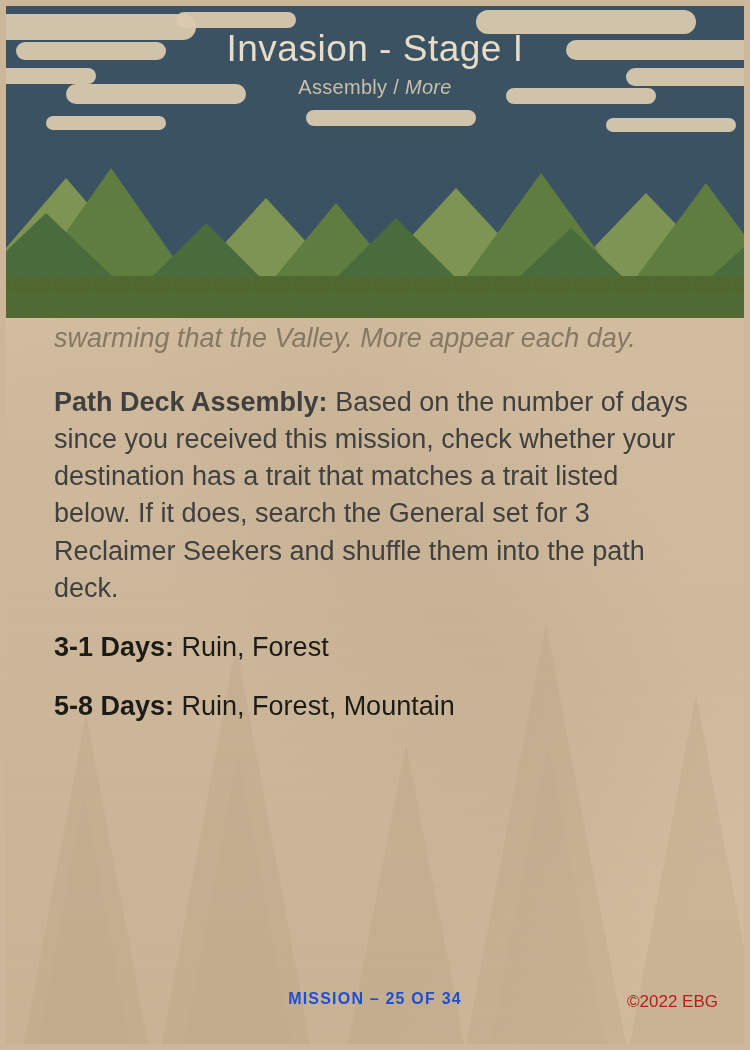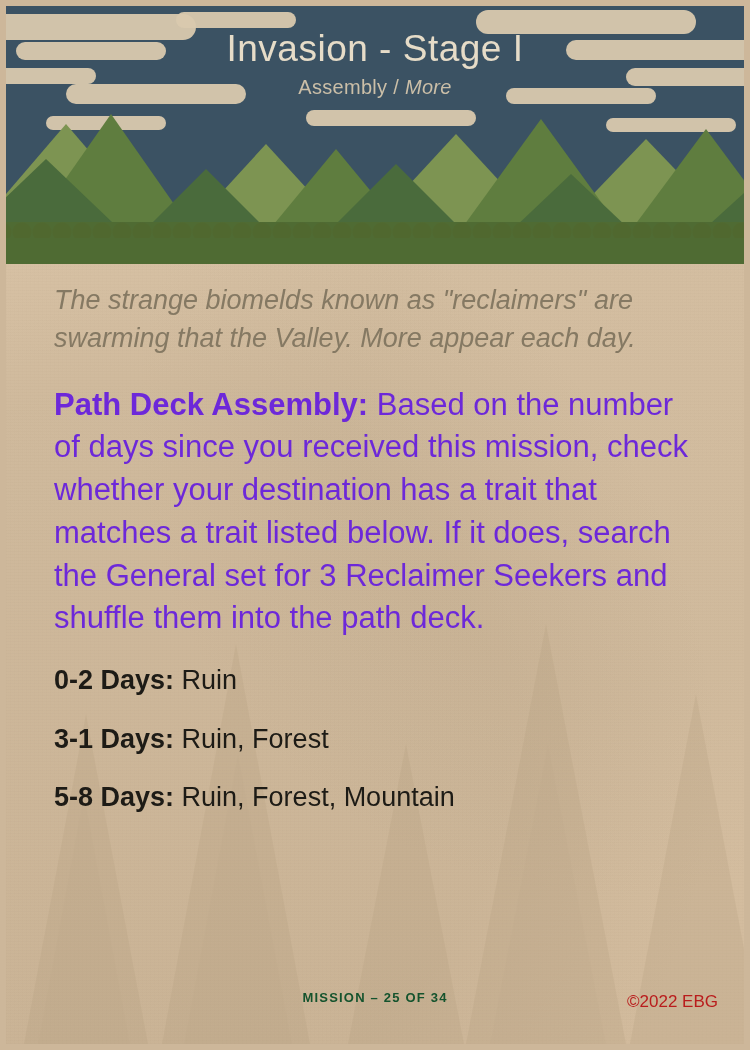--- a/index.html
+++ b/index.html
@@ -60,21 +60,21 @@
     height: 0;
     border-left: var(--w) solid transparent;
     border-right: var(--w) solid transparent;
     border-bottom: var(--h) solid rgba(176,155,124,0.75);
   }
 
   
   .header {
     position: absolute;
     top: 0; left: 0; right: 0;
-    height: 258px;
+    height: 312px;
     overflow: hidden;
   }
   .sky {
     position: absolute;
     inset: 0;
     background: #3b5263;
   }
   .cloud {
     position: absolute;
     background: #d9c9ae;
@@ -145,23 +145,23 @@
     z-index: 3;
   }
   .flavor {
     font-style: italic;
     font-size: 27px;
     line-height: 1.40;
     color: #857963;
     margin: 0 0 26px 0;
   }
   .rule {
-    font-size: 31px;
+    font-size: 27px;
     line-height: 1.38;
-    color: #6d28d9;
+    color: #404040;
     margin: 0 0 22px 0;
   }
   .rule b, .day-label {
     font-weight: bold;
   }
   .day-row {
     font-size: 27px;
     line-height: 1.35;
     color: #1d1b16;
     margin: 0 0 22px 0;
@@ -172,24 +172,24 @@
     position: absolute;
     left: 0; right: 0;
     bottom: 24px;
     z-index: 3;
     height: 30px;
   }
   .footer-center {
     position: absolute;
     left: 0; right: 0;
     text-align: center;
-    font-size: 13px;
+    font-size: 16px;
     font-weight: bold;
     letter-spacing: 1.2px;
-    color: #14532d;
+    color: #1d4ed8;
   }
   .footer-right {
     position: absolute;
     right: 26px;
     top: 2px;
     font-size: 17px;
     color: #b91c1c;
   }
 </style>
 </head>
@@ -274,23 +274,20 @@
   </div>
 
   <div class="body">
     <p class="flavor">The strange biomelds known as "reclaimers" are swarming that the Valley. More appear each day.</p>
 
     <p class="rule">
       <b>Path Deck Assembly:</b><span> Based on the number of days since you received this mission, check whether your destination has a trait that matches a trait listed below. If it does, search the General set for 3 Reclaimer Seekers and shuffle them into the path deck.</span>
     </p>
 
     <p class="day-row">
-      <span class="day-label">0-2 Days:</span><span> Ruin</span>
-    </p>
-    <p class="day-row">
       <span class="day-label">3-1 Days:</span><span> Ruin, Forest</span>
     </p>
     <p class="day-row">
       <span class="day-label">5-8 Days:</span><span> Ruin, Forest, Mountain</span>
     </p>
   </div>
 
   <div class="footer">
     <div class="footer-center">MISSION – 25 OF 34</div>
     <div class="footer-right">©2022 EBG</div>

